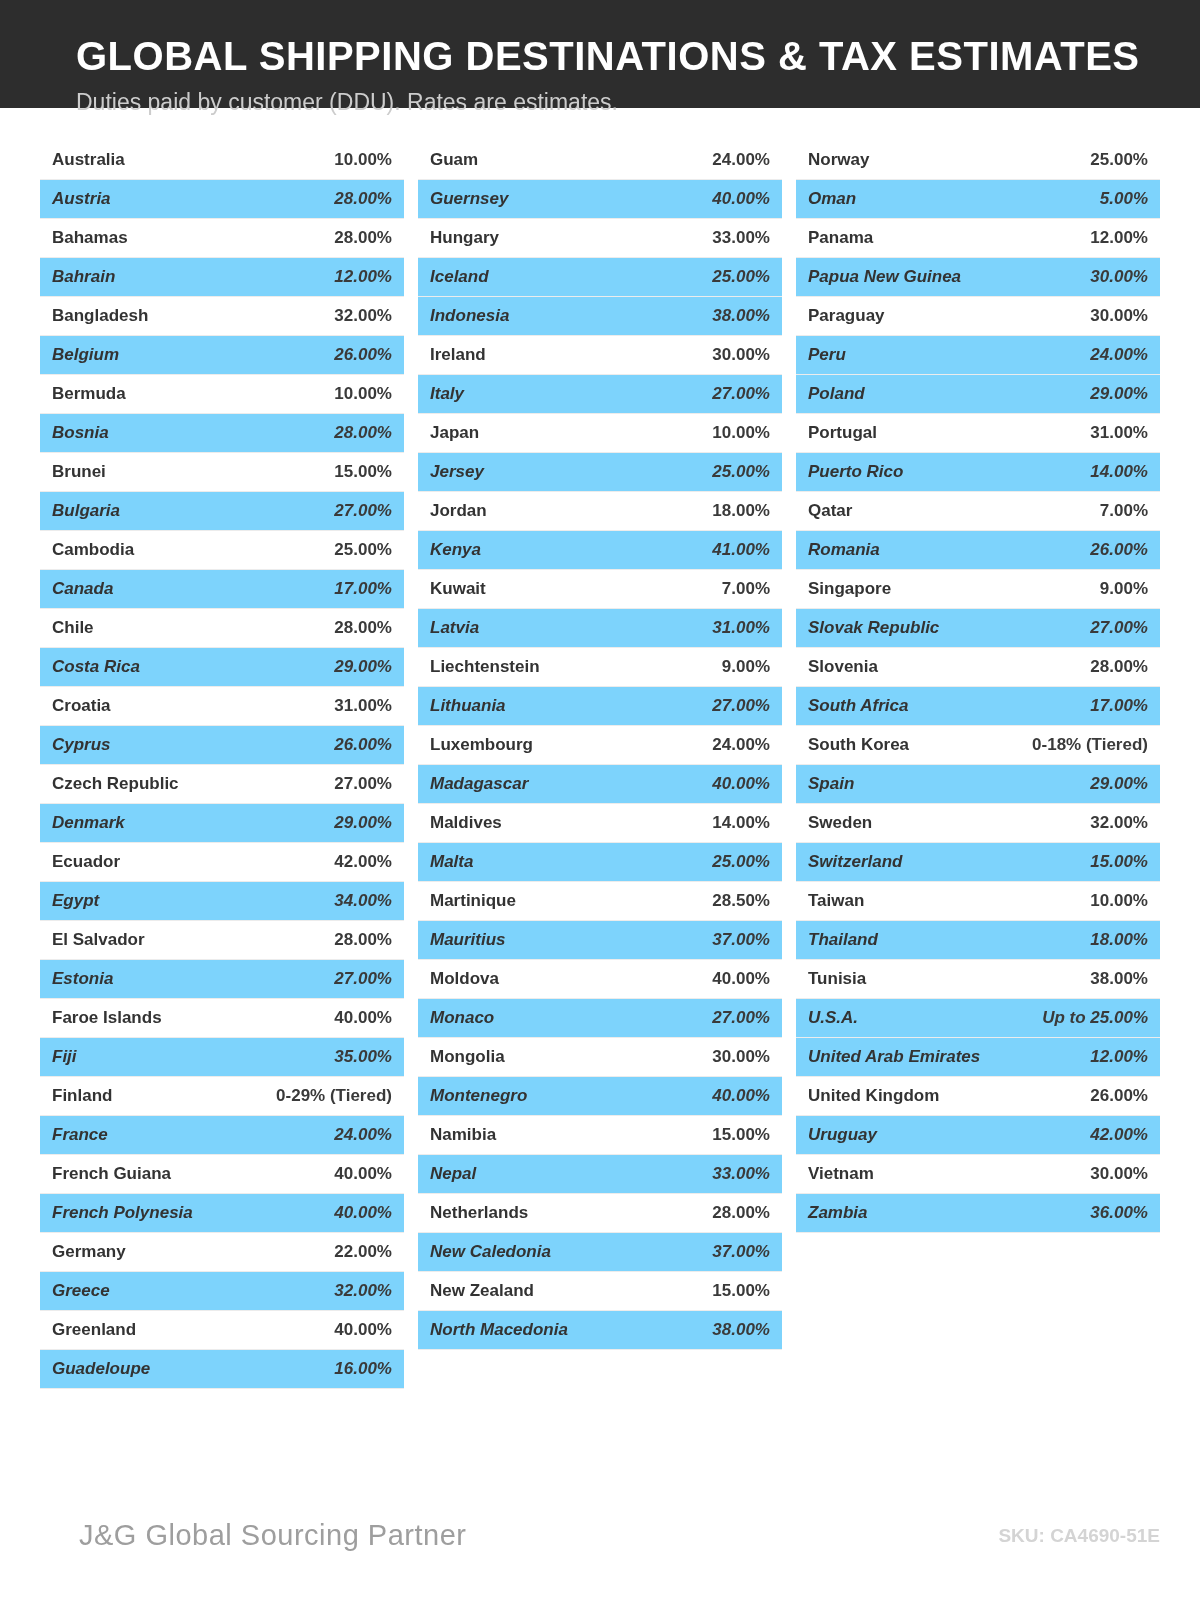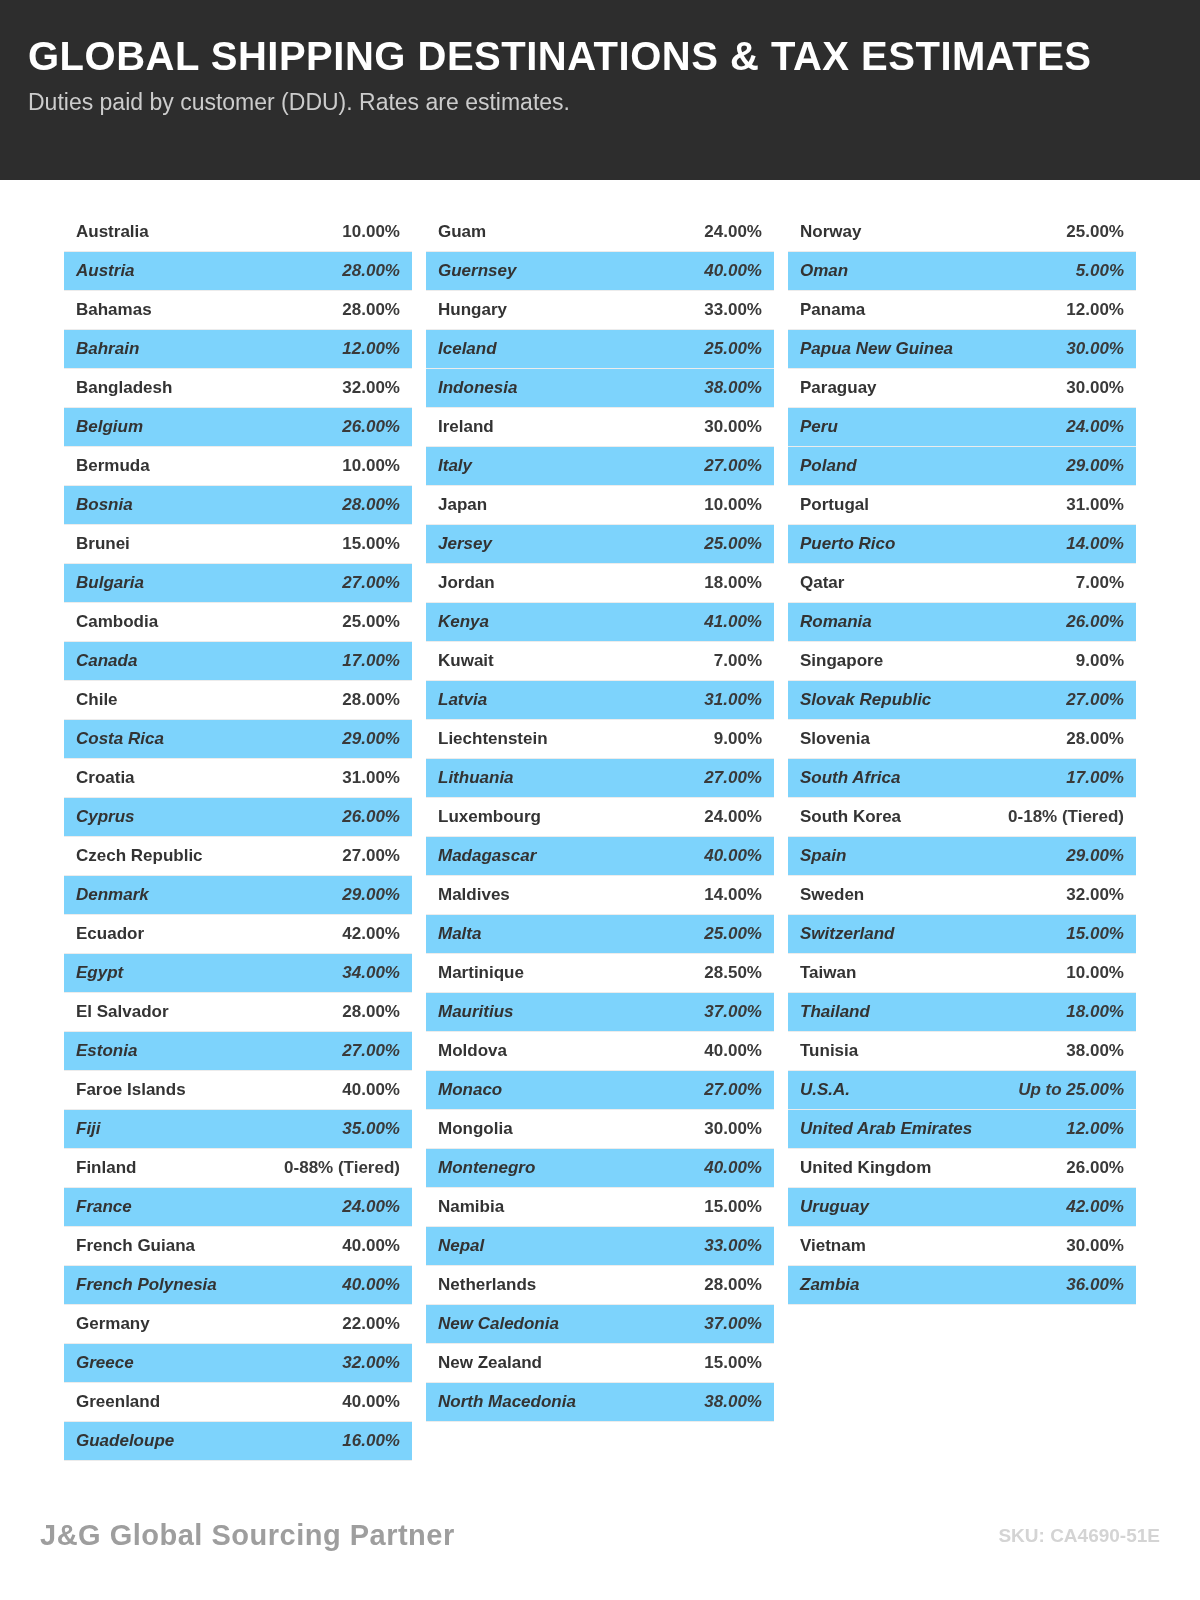--- a/index.html
+++ b/index.html
@@ -6,40 +6,40 @@
   html, body {
     width: 1200px;
     height: 1600px;
     background: #ffffff;
     font-family: "Liberation Sans", "DejaVu Sans", sans-serif;
     position: relative;
     overflow: hidden;
   }
   .header {
     background: #2d2d2d;
-    height: 180px;
+    height: 108px;
     width: 100%;
-    padding: 34px 52px 0 28px;
+    padding: 34px 52px 0 76px;
   }
   .header h1 {
     color: #ffffff;
     font-size: 40px;
     font-weight: 700;
     letter-spacing: 0.5px;
     white-space: nowrap;
   }
   .header p {
     color: #cccccc;
     font-size: 23px;
     font-weight: 400;
     margin-top: 10px;
   }
   .grid {
     margin-top: 33px;
-    padding: 0 64px;
+    padding: 0 40px;
     display: grid;
     grid-template-columns: repeat(3, 1fr);
     column-gap: 14px;
     align-items: start;
   }
   .col { width: 100%; }
   .row {
     display: flex;
     justify-content: space-between;
     align-items: center;
@@ -67,22 +67,23 @@
     left: 40px;
     right: 40px;
     bottom: 48px;
     display: flex;
     justify-content: space-between;
     align-items: center;
   }
   .brand {
     color: #9e9e9e;
     font-size: 29px;
-    font-weight: 700;
+    font-weight: 400;
     letter-spacing: 0.5px;
+    margin-left: 39px;
   }
   .sku {
     color: #d4d4d4;
     font-size: 19px;
     font-weight: 700;
     margin-left: 29px;
   }
 </style>
 </head>
 <body>
@@ -185,21 +186,21 @@
       <div class="row">
         <span class="country">Faroe Islands</span>
         <span class="rate">40.00%</span>
       </div>
       <div class="row alt">
         <span class="country">Fiji</span>
         <span class="rate">35.00%</span>
       </div>
       <div class="row">
         <span class="country">Finland</span>
-        <span class="rate">0-88% (Tiered)</span>
+        <span class="rate">0-29% (Tiered)</span>
       </div>
       <div class="row alt">
         <span class="country">France</span>
         <span class="rate">24.00%</span>
       </div>
       <div class="row">
         <span class="country">French Guiana</span>
         <span class="rate">40.00%</span>
       </div>
       <div class="row alt">

